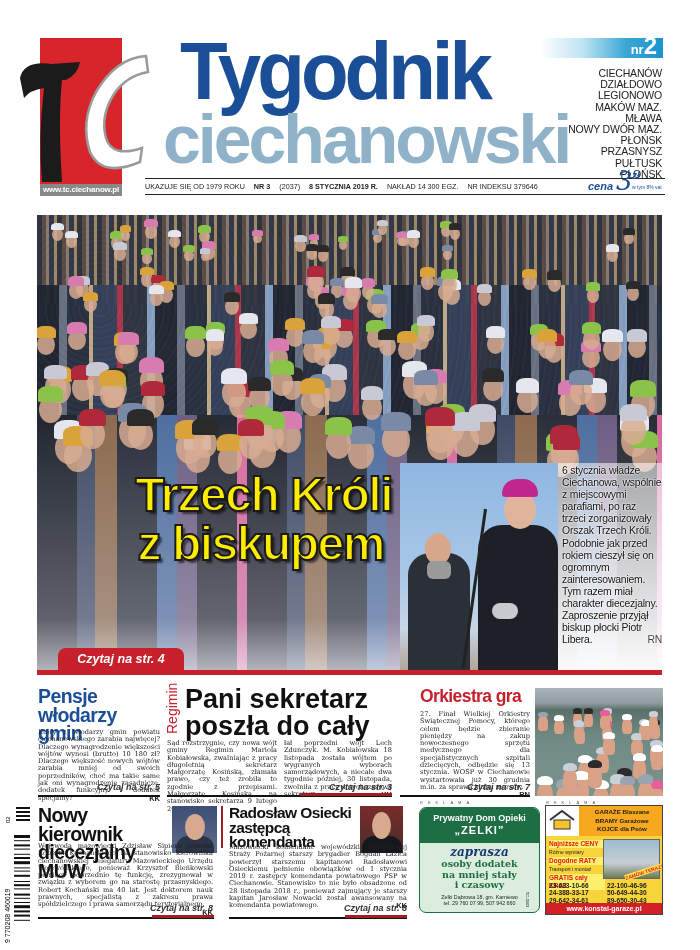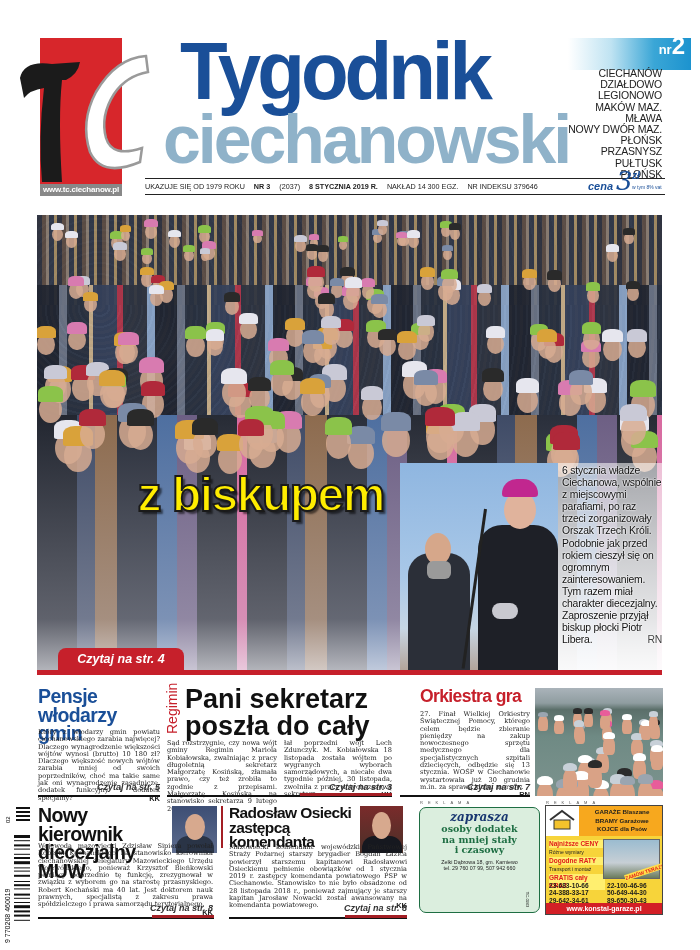--- a/index.html
+++ b/index.html
@@ -12,21 +12,21 @@
   .logo-t { position: absolute; left: 0; top: 20px; width: 64px; height: 126px; }
   .logo-c { position: absolute; left: 58px; top: 14px; width: 74px; height: 130px; }
   .logo-url { position: absolute; left: 22px; top: 146px; width: 82px; height: 12px; background: #888; color: #fff;
     font-family: "Liberation Sans", sans-serif; font-size: 8px; font-weight: bold; text-align: center; line-height: 12px; letter-spacing: -0.2px; }
 
   .title-1 { position: absolute; left: 180px; top: 30px; font-family: "Liberation Sans", sans-serif; font-weight: 900;
     font-size: 78px; line-height: 78px; color: #1a4f98; letter-spacing: -4px; transform: scaleY(1.05); transform-origin: top left; }
   .title-2 { position: absolute; left: 163px; top: 105px; font-family: "Liberation Sans", sans-serif; font-weight: 900;
     font-size: 68px; line-height: 68px; color: #8fb2c9; letter-spacing: -3px; }
 
-  .nr-bar { position: absolute; left: 568px; top: 38px; width: 123px; height: 32px;
+  .nr-bar { position: absolute; left: 540px; top: 38px; width: 123px; height: 20px;
     background: linear-gradient(90deg, #ffffff 0%, #bfe3f2 35%, #3aa6d6 70%, #1c93cf 100%); }
   .nr-text { position: absolute; right: 6px; top: -6px; color: #fff; font-family: "Liberation Sans", sans-serif; font-weight: bold; }
   .nr-text .nr-lbl { font-size: 13px; }
   .nr-text .nr-num { font-size: 24px; font-weight: 900; }
 
   .towns { position: absolute; right: 38px; top: 68px; text-align: right; font-family: "Liberation Sans", sans-serif;
     font-size: 10.5px; line-height: 11.2px; color: #222; }
   .towns div { letter-spacing: -0.2px; }
 
   .info-bar { position: absolute; left: 145px; top: 178px; width: 520px; height: 17px; border-top: 1px solid #222; border-bottom: 1px solid #222;
@@ -502,20 +502,21 @@
   <div class="inset-gloves"></div>
 </div>
 
 <div class="caption-bg"></div>
 <div class="caption">
   <span>6 stycznia władze Ciechanowa, wspólnie z miejscowymi parafiami, po raz trzeci zorganizowały Orszak Trzech Króli. Podobnie jak przed rokiem cieszył się on ogromnym zainteresowaniem. Tym razem miał charakter diecezjalny. Zaproszenie przyjął biskup płocki Piotr Libera.</span>
   <span class="sig">RN</span>
 </div>
 
 <div class="headline">
+  <div class="hl-2">Trzech Króli</div>
   <div class="hl-3">z biskupem</div>
 </div>
 
 <div class="read-tab">Czytaj na str. 4</div>
 <div class="red-rule"></div>
 
 <div class="a1-title art-title-sans">Pensje włodarzy gmin</div>
 <div class="art a1-body">
   <span>Który z włodarzy gmin powiatu ciechanowskiego zarabia najwięcej? Dlaczego wynagrodzenie większości wójtów wynosi (brutto) 10 180 zł? Dlaczego większość nowych wójtów zarabia mniej od swoich poprzedników, choć ma takie same jak oni wynagrodzenie zasadnicze, dodatek funkcyjny i dodatek specjalny?</span>
   <span class="initials">KK</span>
@@ -668,20 +669,24 @@
 <div class="art a5-body">
   <span>Mazowiecki komendant wojewódzki Państwowej Straży Pożarnej starszy brygadier Bogdan Łazica powierzył starszemu kapitanowi Radosławowi Osieckiemu pełnienie obowiązków od 1 stycznia 2019 r. zastępcy komendanta powiatowego PSP w Ciechanowie. Stanowisko to nie było obsadzone od 28 listopada 2018 r., ponieważ zajmujący je starszy kapitan Jarosław Nowacki został awansowany na komendanta powiatowego.</span>
   <span class="initials">KK</span>
 </div>
 <div class="a5-more read-more">Czytaj na str. 8</div>
 <div class="col-rule-bottom" style="left:229px;top:917px;width:178px;"></div>
 <div class="col-rule-red" style="left:345px;top:915px;width:62px;"></div>
 
 <div class="ad-label" style="left:420px;top:800px;">REKLAMA</div>
 <div class="ad1">
+  <div class="ad1-top">
+    <div>Prywatny Dom Opieki</div>
+    <div class="ad1-name">„ZELKI”</div>
+  </div>
   <div class="ad1-invite">zaprasza</div>
   <div class="ad1-green">osoby dodatek</div>
   <div class="ad1-green">na mniej stały</div>
   <div class="ad1-green">i czasowy</div>
   <div class="ad1-addr">
     <div>Zelki Dąbrowa 18, gm. Karniewo</div>
     <div>tel. 29 760 07 99, 507 942 660</div>
   </div>
   <div class="ad1-code">TC-0243</div>
 </div>

